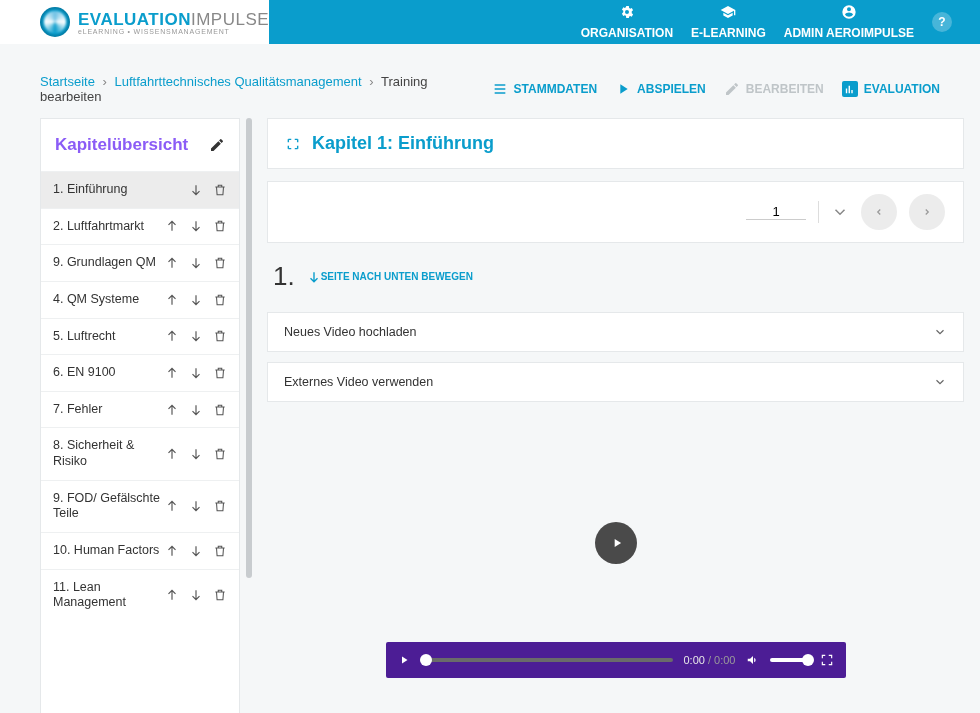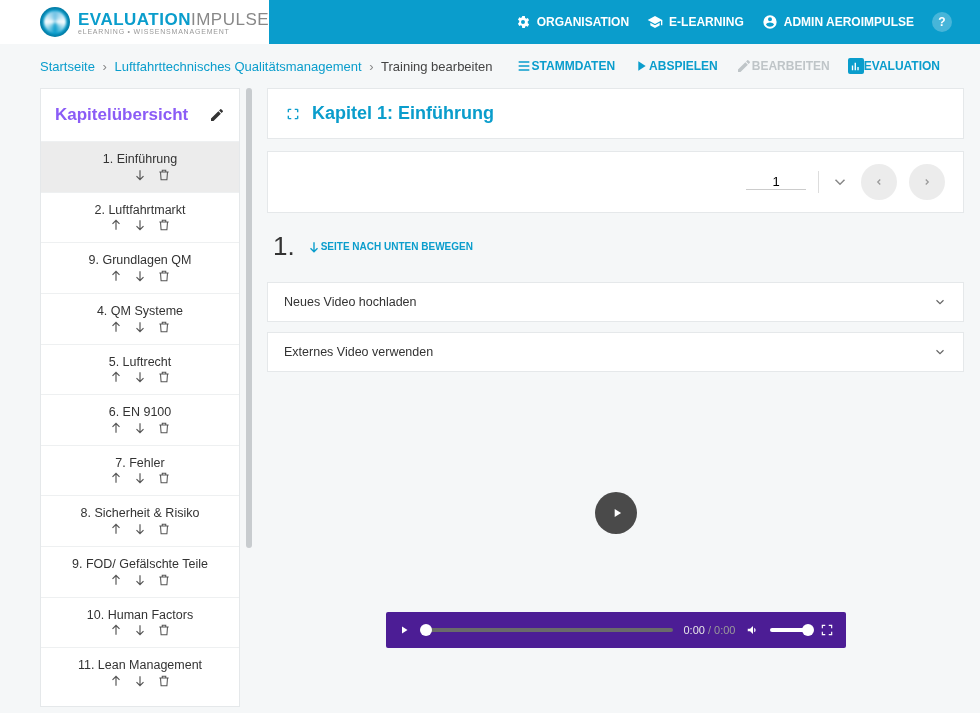--- a/index.html
+++ b/index.html
@@ -7,44 +7,44 @@
   
   .header { display: flex; align-items: center; height: 44px; background: #fff; position: relative; }
   .logo-area { display: flex; align-items: center; padding-left: 40px; height: 44px; background: #fff; position: relative; z-index: 2; }
   .logo-swirl { width: 30px; height: 30px; border-radius: 50%; background: radial-gradient(circle, #6ec1e4 20%, #0a9dcc 50%, #006a90 80%); margin-right: 8px; position: relative; }
   .logo-swirl::after { content:""; position:absolute; inset:4px; border-radius:50%; background: conic-gradient(#6ec1e4, #fff, #0a9dcc, #fff, #6ec1e4); filter: blur(1px); }
   .logo-text1 { font-size: 17px; font-weight: 700; color: #0a9dcc; letter-spacing: 0.5px; }
   .logo-text2 { font-size: 17px; font-weight: 300; color: #888; letter-spacing: 0.5px; }
   .logo-sub { font-size: 7px; color: #999; letter-spacing: 0.8px; display:block; margin-top:-2px; }
   .header-blue { flex: 1; height: 44px; background: #0a9dcc; display: flex; align-items: center; justify-content: flex-end; padding-right: 28px; gap: 18px; position: relative; }
   .header-blue::before { content:""; position:absolute; left:-26px; top:0; width:0; height:0; border-top:44px solid transparent; border-right:26px solid #0a9dcc; }
-  .hb-item { display:flex; align-items:center; gap:6px; color:#fff; font-size:12px; font-weight:600; cursor:pointer; }
+  .hb-item { display:flex; align-items:center; gap:6px; color:#fff; font-size:12px; font-weight:600; cursor:pointer;flex-direction:column; }
   .icn { width:16px; height:16px; display:inline-flex; align-items:center; justify-content:center; }
   .icn svg { width:16px; height:16px; }
   .help { width:20px; height:20px; border-radius:50%; background:rgba(255,255,255,0.25); color:#fff; display:flex; align-items:center; justify-content:center; font-size:12px; font-weight:700; cursor:pointer; }
   
-  .subheader { display:flex; align-items:center; justify-content:space-between; padding: 14px 40px 14px 40px; }
+  .subheader { display:flex; align-items:center; justify-content:flex-end; padding: 14px 40px 14px 40px; margin-top: 16px; }
   .breadcrumb { font-size: 13px; color:#444; }
   .breadcrumb a { color:#0a9dcc; text-decoration:none; cursor:pointer; }
   .breadcrumb .sep { color:#888; margin:0 4px; }
   .tabs { display:flex; gap:18px; align-items:center; }
-  .tab { display:flex; align-items:center; font-size:12px; font-weight:700; color:#0a9dcc; cursor:pointer; }
+  .tab { display:flex; align-items:center; gap:6px; font-size:12px; font-weight:700; color:#0a9dcc; cursor:pointer; }
   .tab.disabled { color:#bfc5c8; cursor:default; }
   .tab-icon { width:16px; height:16px; }
   .eval-icon { width:16px; height:16px; background:#0a9dcc; border-radius:2px; display:flex; align-items:center; justify-content:center; }
   
   .main { display:flex; padding: 0 16px 0 40px; gap: 12px; height: calc(713px - 44px - 50px); }
   .sidebar-wrap { position:relative; width:215px; display:flex; }
   .sidebar { width:200px; background:#fff; border:1px solid #e5e8ea; overflow-y:auto; height:100%; }
   .scrollbar-track { width:12px; background:transparent; position:relative; margin-left:3px; }
   .scrollbar-thumb { position:absolute; left:3px; top:0; width:6px; height:460px; background:#c8cccf; border-radius:3px; }
   .sb-header { display:flex; align-items:center; justify-content:space-between; padding:16px 14px; }
   .sb-title { font-size:17px; font-weight:700; color:#8b5cf6; }
   .edit-icon { width:16px; height:16px; cursor:pointer; }
-  .chapter { display:flex; align-items:center; justify-content:center; padding:10px 12px; border-top:1px solid #eef0f1; font-size:12.5px;flex-direction:column; }
+  .chapter { display:flex; align-items:center; justify-content:center; padding:10px 12px; border-top:1px solid #eef0f1; font-size:12.5px; }
   .chapter.active { background:#ececec; }
   .chapter-label { flex:1; color:#333; line-height:1.25; }
   .chapter-actions { display:flex; align-items:center; gap:10px; }
   .ca-btn { width:14px; height:14px; cursor:pointer; color:#555; display:flex; align-items:center; justify-content:center; }
   .ca-btn.blank { visibility:hidden; }
   
   .content { flex:1; display:flex; flex-direction:column; gap:12px; overflow:hidden; }
   .card { background:#fff; border:1px solid #e5e8ea; }
   .chapter-title-card { padding:14px 18px; display:flex; align-items:center; gap:12px; }
   .expand-icon { width:14px; height:14px; color:#0a9dcc; cursor:pointer; }

